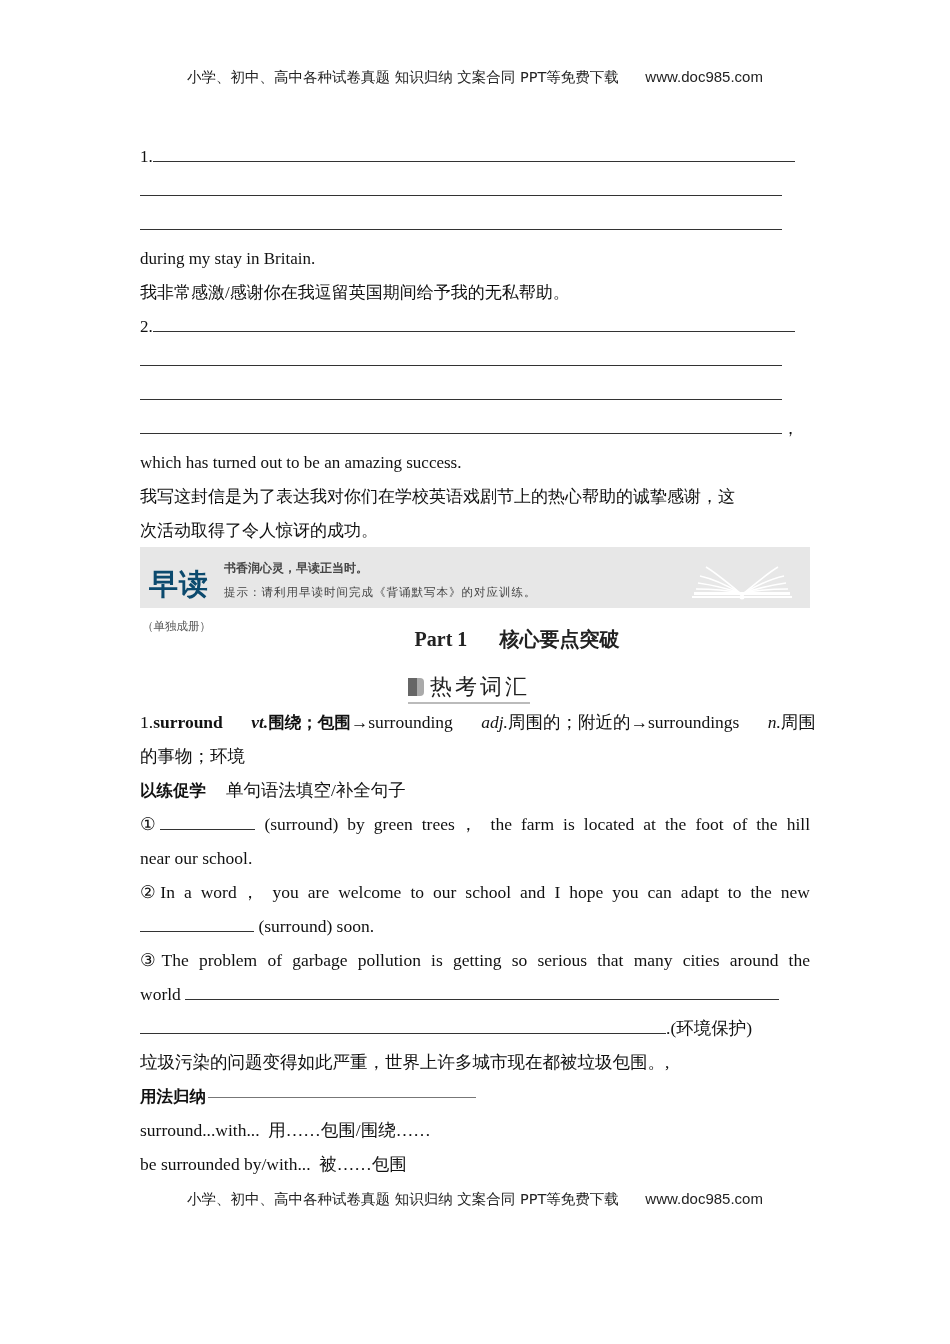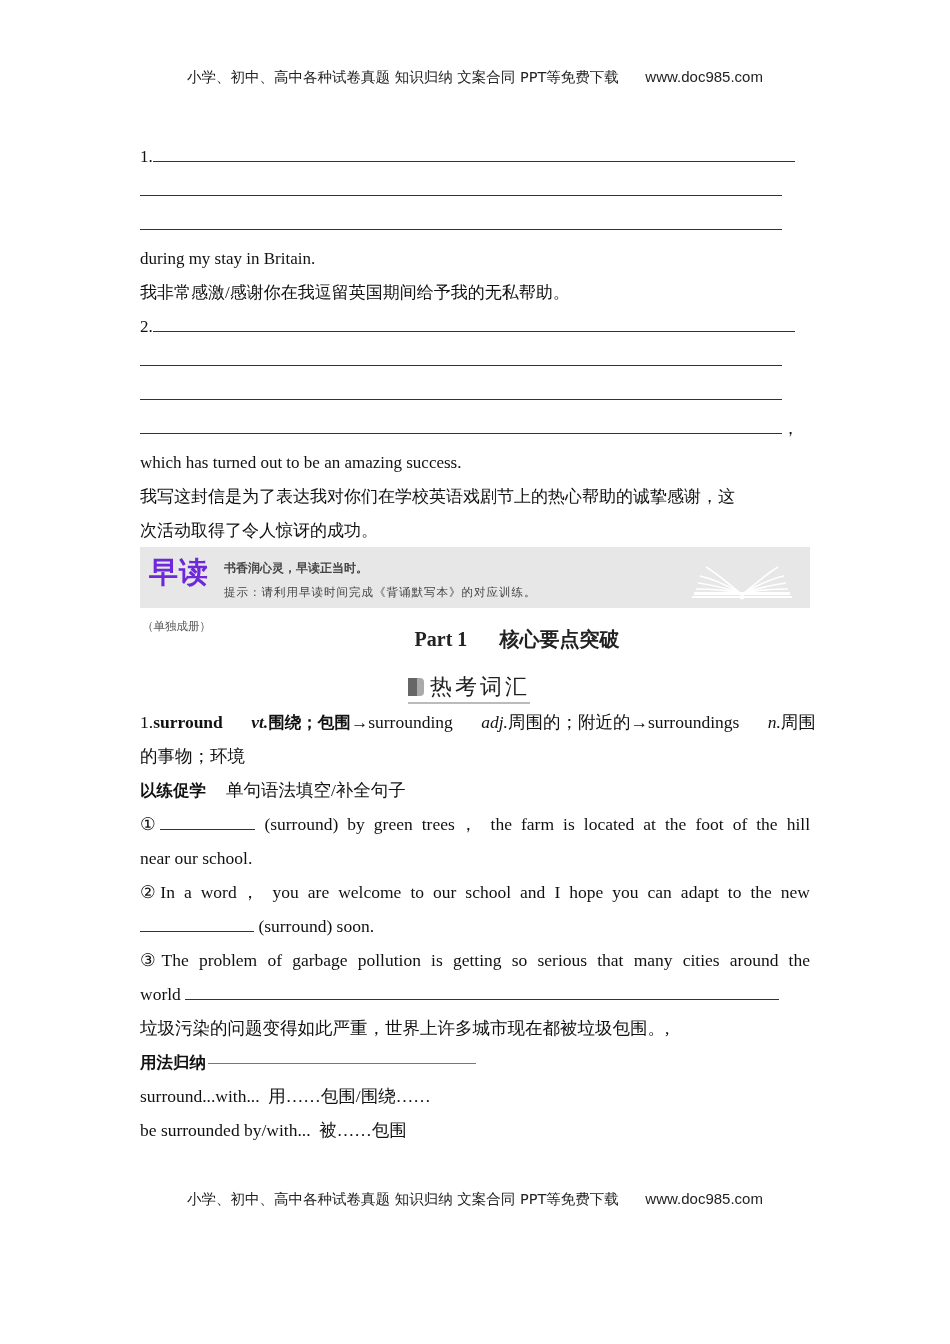--- a/index.html
+++ b/index.html
@@ -59,25 +59,25 @@
       position: absolute;
       left: 140px;
       top: 547px;
       width: 670px;
       height: 61px;
       background: #e7e7e7;
     }
     .banner-big {
       position: absolute;
       left: 9px;
-      top: 6px;
+      top: 18px;
       font-size: 29px;
       font-weight: bold;
       font-family: "DejaVu Serif", serif;
-      color: #6d28d9;
+      color: #0c4a6e;
       letter-spacing: 1px;
     }
     .banner-small {
       position: absolute;
       left: 2px;
       top: 40px;
       font-size: 11.5px;
       color: #555;
       font-family: "DejaVu Serif", serif;
       margin-top: 32px;
@@ -251,20 +251,23 @@
 
   <div class="row justify">②In a word，  you are welcome to our school and I hope you can adapt to the new</div>
   <div class="row">
     <span class="blank" style="width:114px;"></span><span> (surround) soon.</span>
   </div>
 
   <div class="row justify">③The problem of garbage pollution is getting so serious that many cities around the</div>
   <div class="row">
     <span>world </span><span class="blank" style="width:594px;"></span>
   </div>
+  <div class="row">
+    <span class="blank" style="width:526px;"></span><span>.(环境保护)</span>
+  </div>
   <div class="row">垃圾污染的问题变得如此严重，世界上许多城市现在都被垃圾包围。,</div>
 
   <div class="row">
     <span class="cn" style="font-weight:bold;">用法归纳</span><span class="dash-line"></span>
   </div>
   <div class="row">
     <span>surround...with...</span>&nbsp;&nbsp;<span>用……包围/围绕……</span>
   </div>
   <div class="row">
     <span>be surrounded by/with...</span>&nbsp;&nbsp;<span>被……包围</span>

